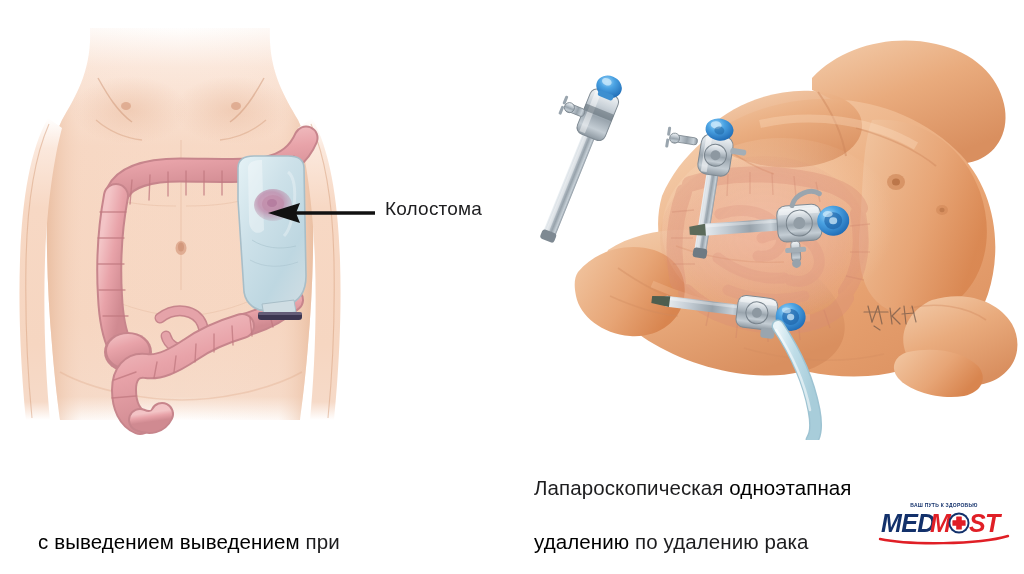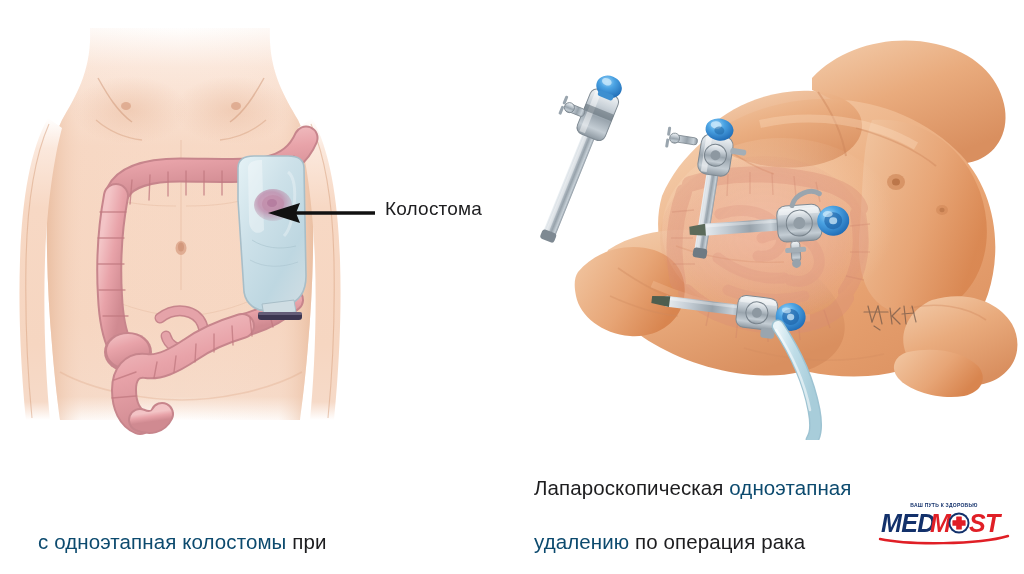--- a/index.html
+++ b/index.html
@@ -42,21 +42,21 @@
   .caption {
     position: absolute;
     font-size: 20.5px;
     line-height: 27px;
     color: #1d1d1f;
     letter-spacing: 0.1px;
     white-space: pre-line;
   }
   .caption-left  { left: 38px;  top: 447px; width: 440px; }
   .caption-right { left: 534px; top: 447px; width: 400px; }
-  .hl { color: #0c4a6e; }
+  .hl { color: #000000; }
 
   
   .callout-label {
     position: absolute;
     left: 385px;
     top: 198px;
     font-size: 19px;
     color: #1d1d1f;
     letter-spacing: 0.2px;
     white-space: nowrap;
@@ -569,27 +569,27 @@
           <path d="M390 314 L402 313"></path>
           <path d="M400 306 L404 322"></path>
           <path d="M362 326 L368 330"></path>
         </g>
       </svg>
     </div>
   </div>
 
   <div class="caption caption-left">
     <br>
-    <span class="hl">с одноэтапная колостомы</span><span> при</span><br>
+    <span class="hl">с выведением выведением</span><span> при</span><br>
     
   </div>
 
   <div class="caption caption-right">
     <span>Лапароскопическая </span><span class="hl">одноэтапная</span><br>
-    <span class="hl">удалению</span><span> по операция рака</span><br>
+    <span class="hl">удалению</span><span> по удалению рака</span><br>
     
   </div>
 
   <div class="logo">
     <svg viewBox="0 0 132 48" aria-hidden="true">
       <text id="logo-tagline" x="66" y="9" text-anchor="middle" font-family="'Liberation Sans', sans-serif" font-size="5" font-weight="bold" letter-spacing="0.25" fill="#13316b">ВАШ ПУТЬ К ЗДОРОВЬЮ</text>
 
       <text id="logo-med" x="3" y="34" font-family="'Liberation Sans', sans-serif" font-size="25" font-weight="bold" font-style="italic" letter-spacing="-0.6" fill="#13316b">MED</text>
 
       <text id="logo-m" x="52" y="34" font-family="'Liberation Sans', sans-serif" font-size="25" font-weight="bold" font-style="italic" letter-spacing="-0.6" fill="#e01f26">M</text>

